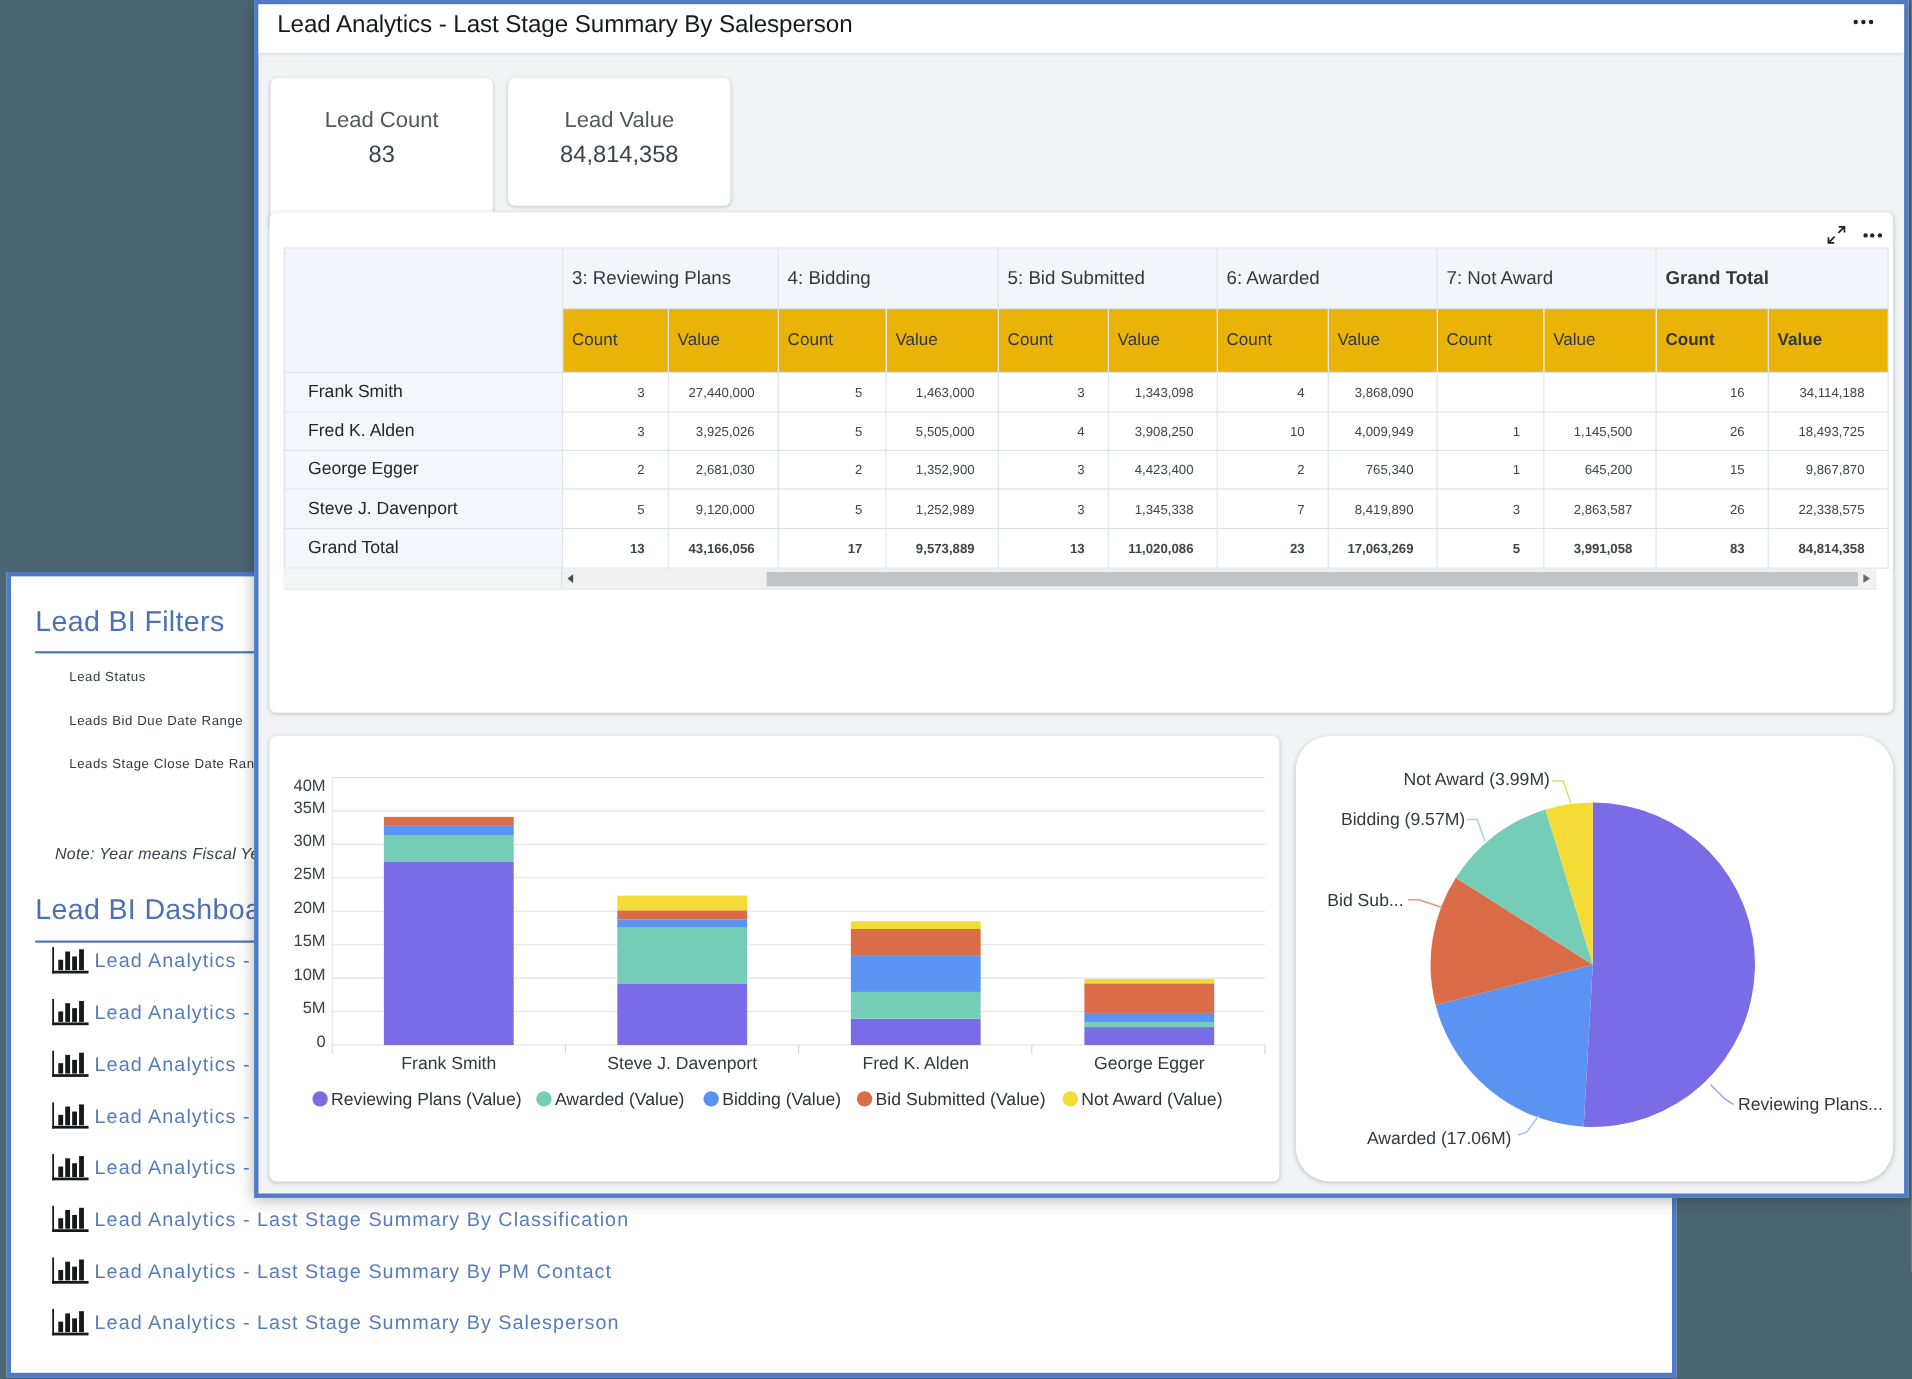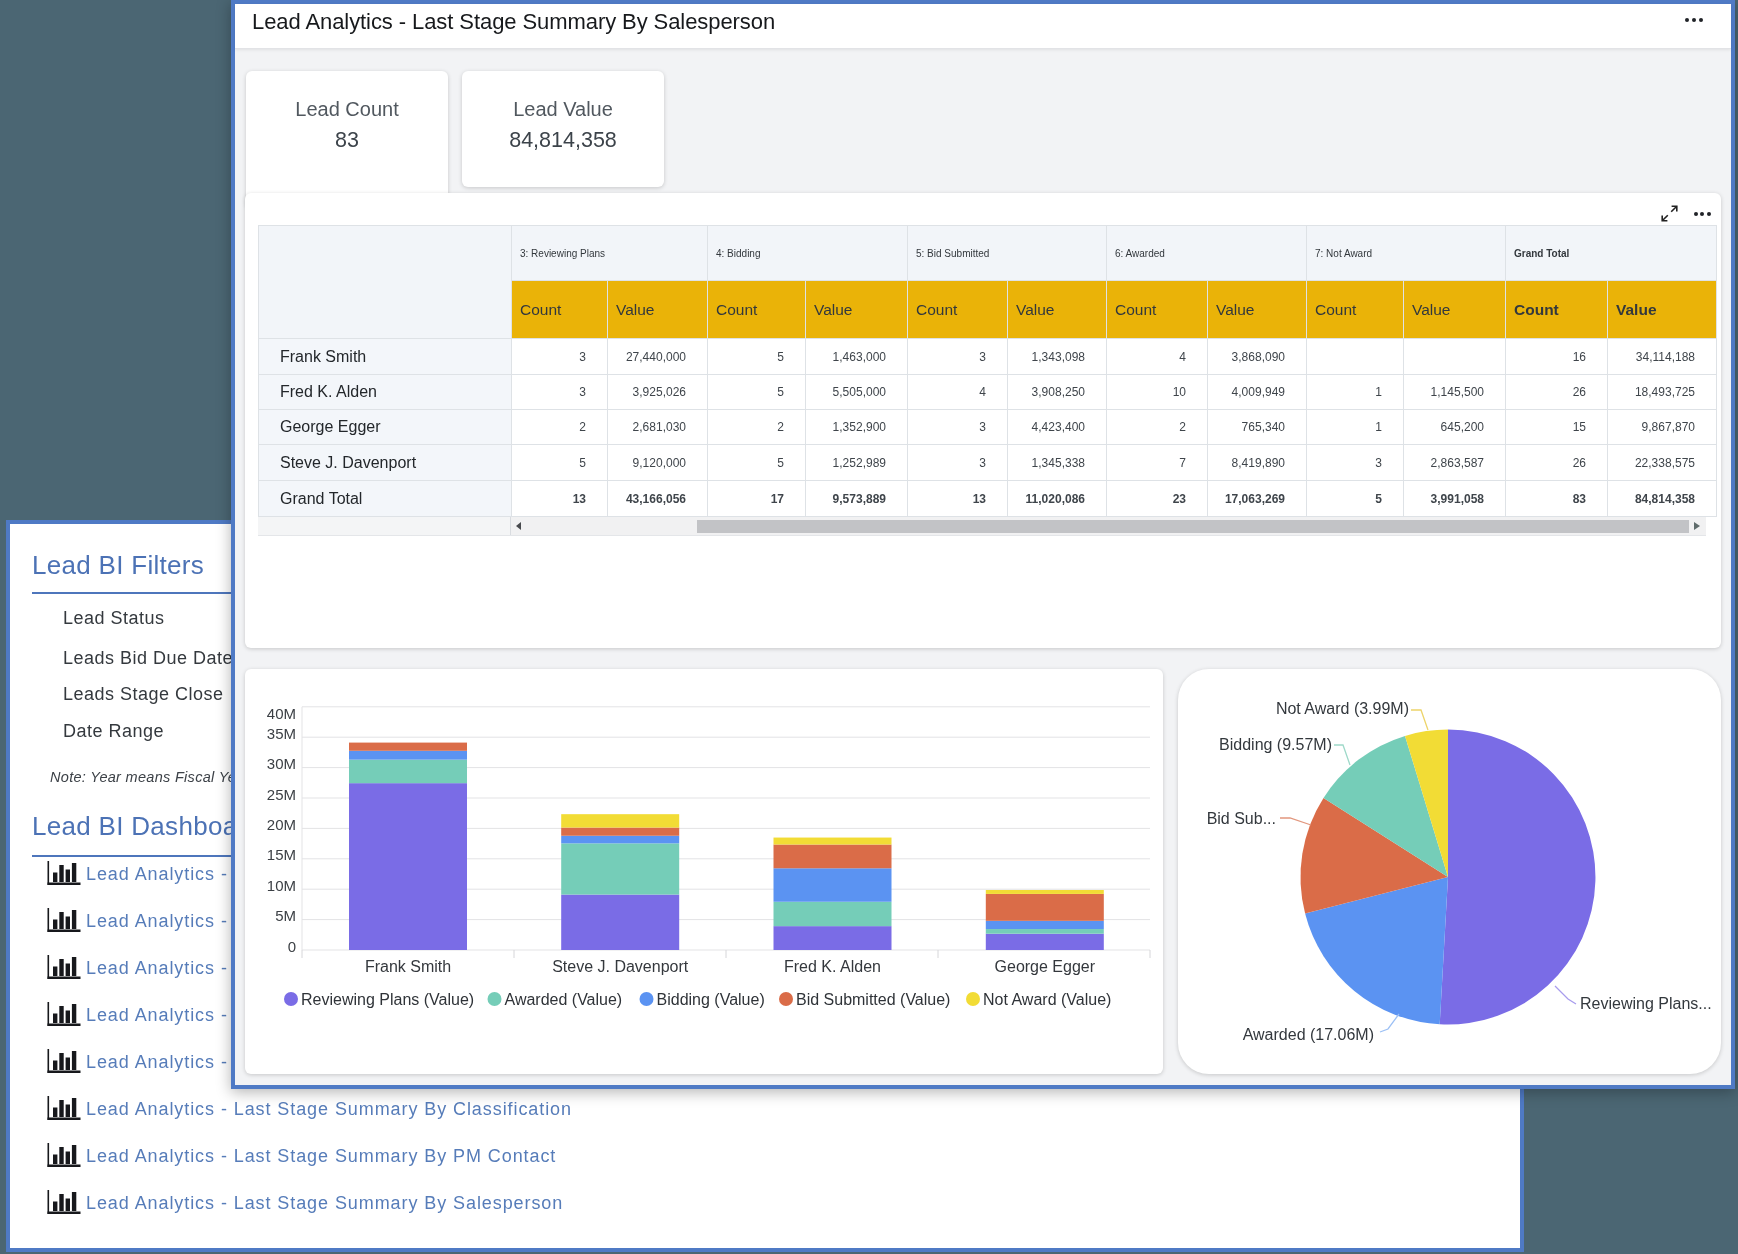--- a/index.html
+++ b/index.html
@@ -5,21 +5,21 @@
 * { margin:0; padding:0; box-sizing:border-box; }
 html,body { width:1738px; height:1254px; overflow:hidden; }
 body { background:#4B6673; font-family:"Liberation Sans", sans-serif; position:relative; }
 
 
 #backpage { position:absolute; left:6px; top:520px; width:1518px; height:732px;
   background:#fff; border:4px solid #4F7AC5; }
 #backpage .bp { position:absolute;margin-top:16px; }
 .bph { font-size:26px; font-weight:500; color:#4C72B5; letter-spacing:0.3px; white-space:nowrap; }
 .bprule { height:2px; background:#4E76BC; }
-.bplink { font-size:18px; color:#34393e; letter-spacing:0.5px; white-space:nowrap; }
+.bplink { font-size:12px; color:#34393e; letter-spacing:0.5px; white-space:nowrap; }
 .bpnote { font-size:14.5px; font-style:italic; color:#3c4147; letter-spacing:0.3px; white-space:nowrap; }
 .dashitem { position:absolute; height:47px; white-space:nowrap; }
 .dashitem .txt { position:absolute; left:76px; top:50%; transform:translateY(-50%);
   font-size:18px; letter-spacing:0.92px; color:#567CB9; white-space:nowrap; }
 .dashitem svg { position:absolute; left:37px; top:50%; transform:translateY(-50%); }
 
 
 #overlay { position:absolute; left:231px; top:0; width:1504px; height:1089px;
   background:#F2F3F5; border:4px solid #4F7AC5; box-shadow:0 3px 14px rgba(0,0,0,0.30); }
 #ovinner { position:absolute; inset:0; }
@@ -34,21 +34,21 @@
 
 .card { position:absolute; background:#fff; border-radius:6px; box-shadow:0 1px 4px rgba(0,0,0,0.18); }
 .sumcard .lbl { position:absolute; left:0; right:0; top:27px; text-align:center;
   font-size:20px; color:#51585f; }
 .sumcard .val { position:absolute; left:0; right:0; top:57px; text-align:center;
   font-size:21.5px; color:#3c434a; }
 
 
 #ptable { position:absolute; left:13px; top:32px; border-collapse:collapse; table-layout:fixed; }
 #ptable th, #ptable td { border:1px solid #dee2e6; font-weight:normal; overflow:hidden; }
-#ptable .gh { text-align:left; padding-left:8px; font-size:10px; color:#33383d; background:#F2F5F9; }
+#ptable .gh { text-align:left; padding-left:8px; font-size:17px; color:#33383d; background:#F2F5F9; }
 #ptable .sh { text-align:left; padding-left:8px; font-size:15.5px; color:#33383d; background:#eab308; }
 #ptable .rh { text-align:left; padding-left:21px; font-size:16px; color:#23272b; background:#F3F6FA; }
 #ptable td.num { text-align:right; padding-right:21px; font-size:12px; color:#3f454b; background:#fff; }
 #ptable .b { font-weight:bold; }
 
 
 #hscroll { position:absolute; left:13px; top:324px; width:1448px; height:19px; background:#F1F1F2; border-bottom:1px solid #e4e6e9; }
 #hscroll .pane { position:absolute; left:0; top:0; width:253px; height:18px; background:#F4F5F6; border-right:1px solid #d9dce0; }
 #hscroll .thumb { position:absolute; left:439px; top:3px; width:992px; height:13px; background:#C2C3C6; }
 .sarrow { position:absolute; width:0; height:0; top:5px; }

